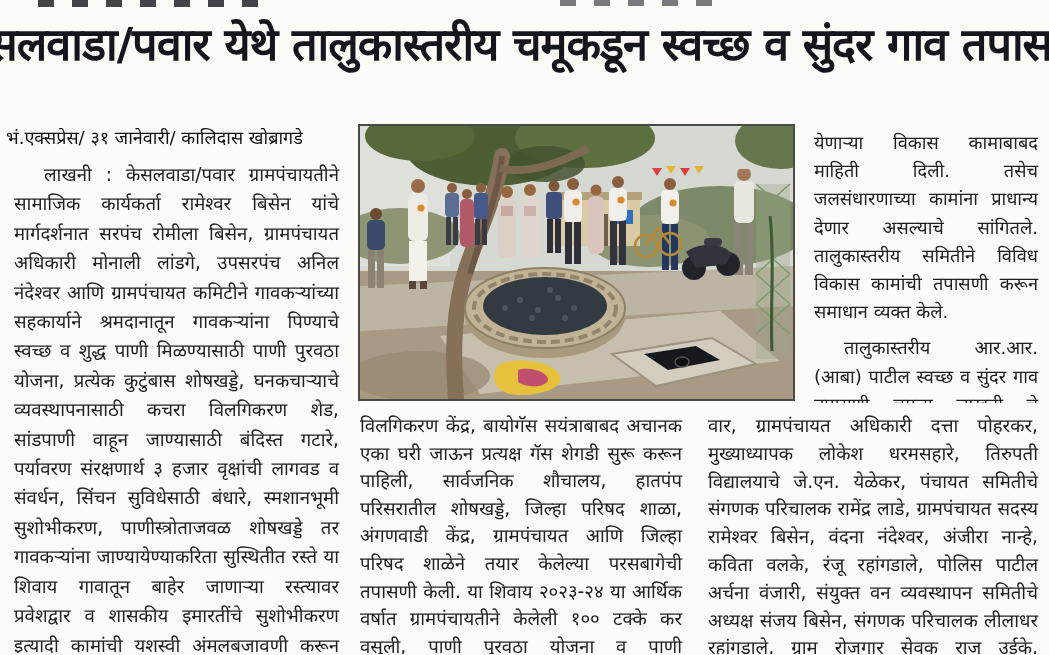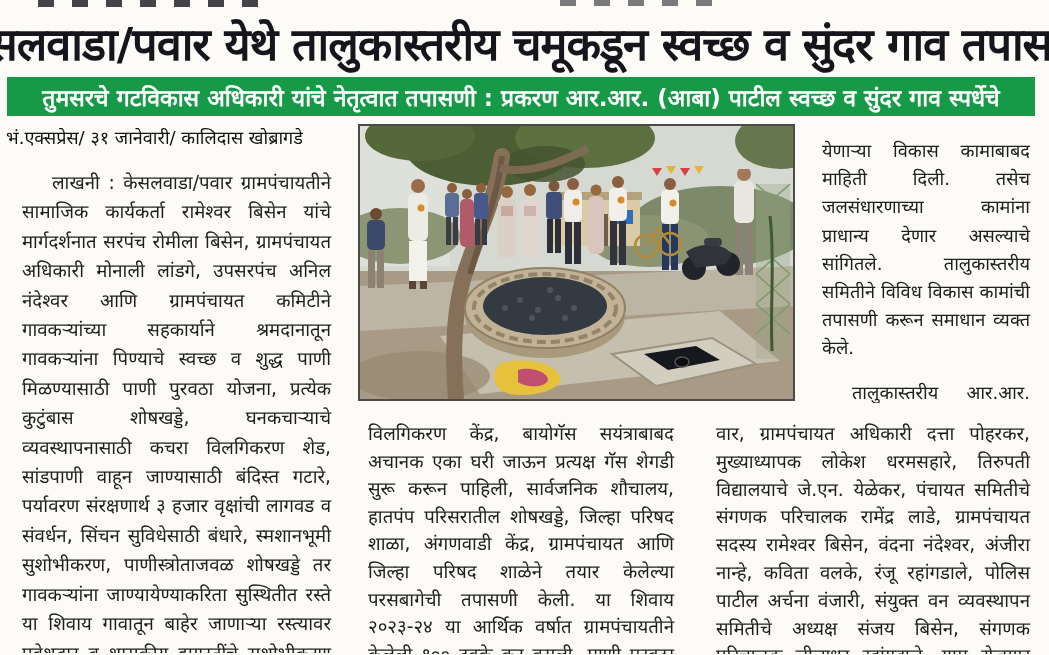--- a/index.html
+++ b/index.html
@@ -25,21 +25,21 @@
     position:absolute;top:77px;left:7px;width:1028px;height:39px;
     background:#169a47;color:#ffffff;
     display:flex;align-items:center;justify-content:center;
     font-size:23px;font-weight:700;white-space:nowrap;overflow:hidden;
   }
   .byline{
     position:absolute;top:125px;left:6px;width:342px;
     font-size:18px;font-weight:400;color:#121212;white-space:nowrap;overflow:hidden;
   }
   .col{position:absolute;text-align:justify;color:#1d1d1d;overflow:hidden;}
-  .col p{margin:16px;padding:0;}
+  .col p{margin:8px;padding:0;}
   .ind{text-indent:30px;}
   .col-left{top:152px;left:6px;width:341px;height:501px;font-size:18.6px;line-height:29.4px;}
   .col-mid{top:404px;left:352px;width:338px;height:250px;font-size:18.6px;line-height:27.6px;}
   .col-right-top{top:121px;left:806px;width:240px;height:282px;font-size:18.2px;line-height:28.2px;}
   .col-right-bottom{top:404px;left:700px;width:346px;height:250px;font-size:18.6px;line-height:27.8px;}
   .photo{
     position:absolute;top:124px;left:358px;width:437px;height:277px;
     border:2px solid #4a4a46;box-sizing:border-box;background:#d2d5cf;
   }
   .photo svg{display:block;width:100%;height:100%;}
@@ -47,21 +47,20 @@
 </head>
 <body>
 
 <div class="page">
 
   <div class="crop-marks crop-a"></div>
   <div class="crop-marks crop-b"></div>
 
   <div class="headline">केसलवाडा/पवार येथे तालुकास्तरीय चमूकडून स्वच्छ व सुंदर गाव तपासणी</div>
 
-  <div class="subbar">तुमसरचे गटविकास अधिकारी यांचे नेतृत्वात तपासणी : प्रकरण आर.आर. (आबा) पाटील स्वच्छ व सुंदर गाव स्पर्धेचे</div>
 
   <div class="byline">भं.एक्सप्रेस/ ३१ जानेवारी/ कालिदास खोब्रागडे</div>
 
   <div class="col col-left">
     <p class="ind">लाखनी : केसलवाडा/पवार ग्रामपंचायतीने सामाजिक कार्यकर्ता रामेश्वर बिसेन यांचे मार्गदर्शनात सरपंच रोमीला बिसेन, ग्रामपंचायत अधिकारी मोनाली लांडगे, उपसरपंच अनिल नंदेश्वर आणि ग्रामपंचायत कमिटीने गावकऱ्यांच्या सहकार्याने श्रमदानातून गावकऱ्यांना पिण्याचे स्वच्छ व शुद्ध पाणी मिळण्यासाठी पाणी पुरवठा योजना, प्रत्येक कुटुंबास शोषखड्डे, घनकचाऱ्याचे व्यवस्थापनासाठी कचरा विलगिकरण शेड, सांडपाणी वाहून जाण्यासाठी बंदिस्त गटारे, पर्यावरण संरक्षणार्थ ३ हजार वृक्षांची लागवड व संवर्धन, सिंचन सुविधेसाठी बंधारे, स्मशानभूमी सुशोभीकरण, पाणीस्त्रोताजवळ शोषखड्डे तर गावकऱ्यांना जाण्यायेण्याकरिता सुस्थितीत रस्ते या शिवाय गावातून बाहेर जाणाऱ्या रस्त्यावर प्रवेशद्वार व शासकीय इमारतींचे सुशोभीकरण इत्यादी कामांची यशस्वी अंमलबजावणी करून संत गाडगे बाबा ग्राम स्वच्छता अभियान व राष्ट्रसंत तुकडोजी महाराज स्वच्छ ग्राम स्पर्धेत जिल्ह्यातून अव्वल ठरल्याने आर.आर.(आबा) पाटील स्वच्छ व सुंदर गाव स्पर्धेस पात्र ठरले.</p>
 
   </div>
 
   <div class="photo">
     <svg viewBox="0 0 433 273" preserveAspectRatio="none">

